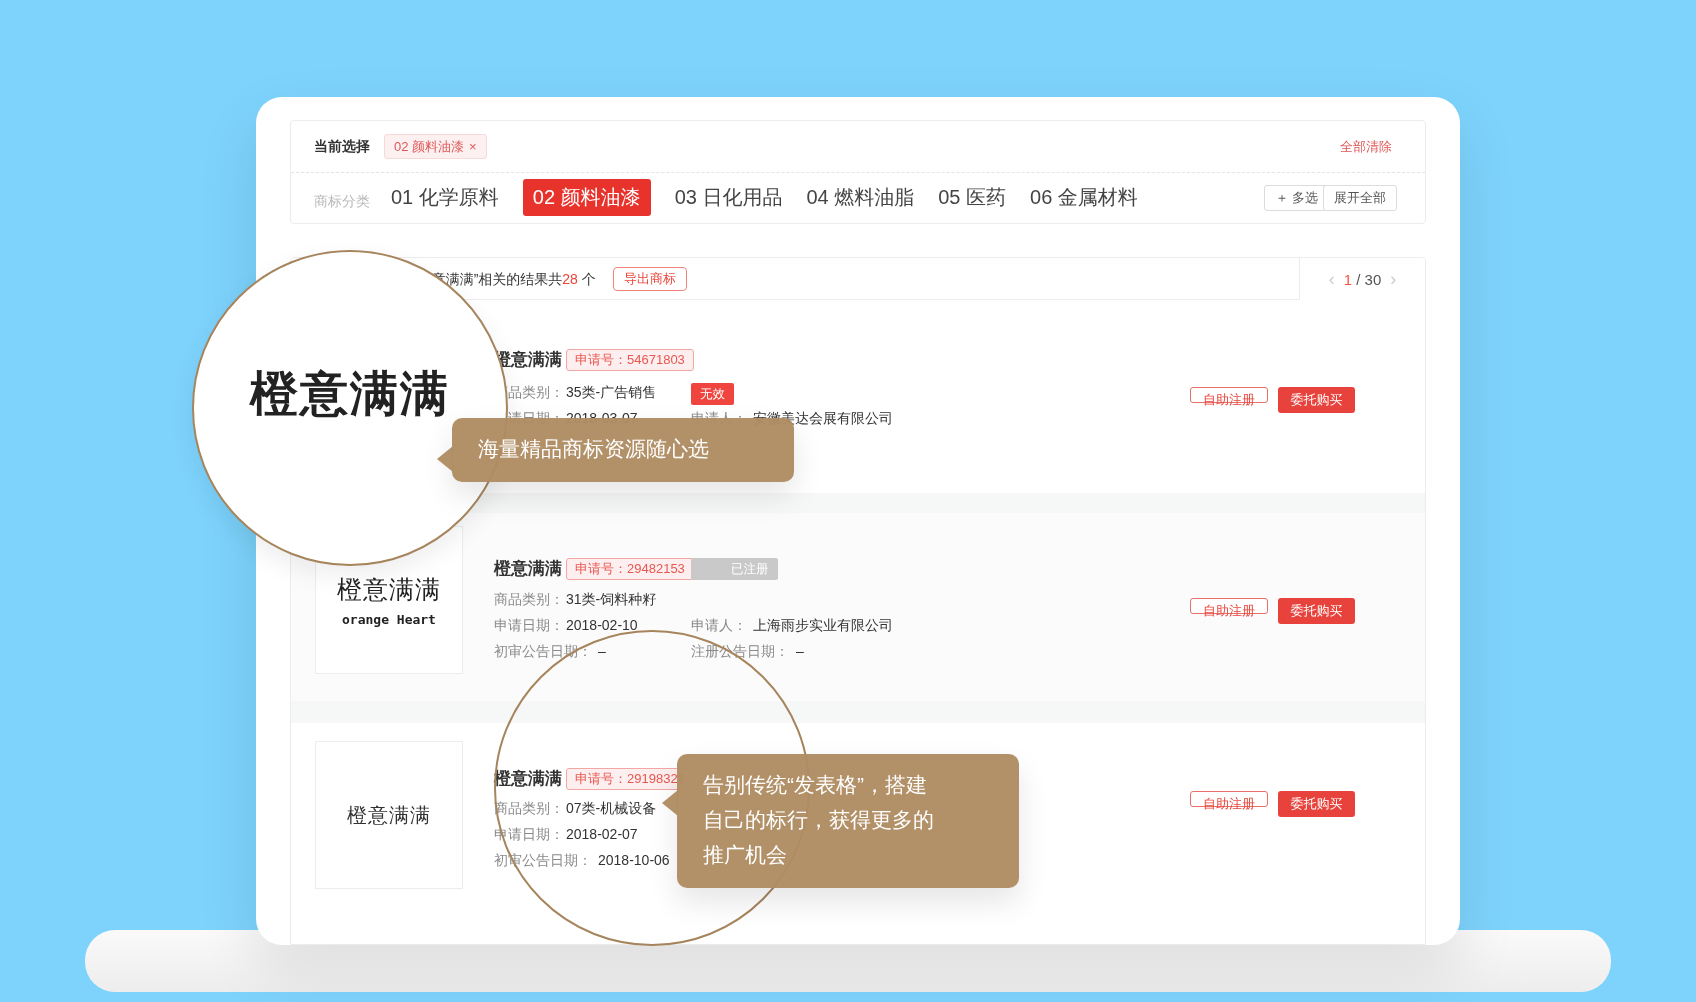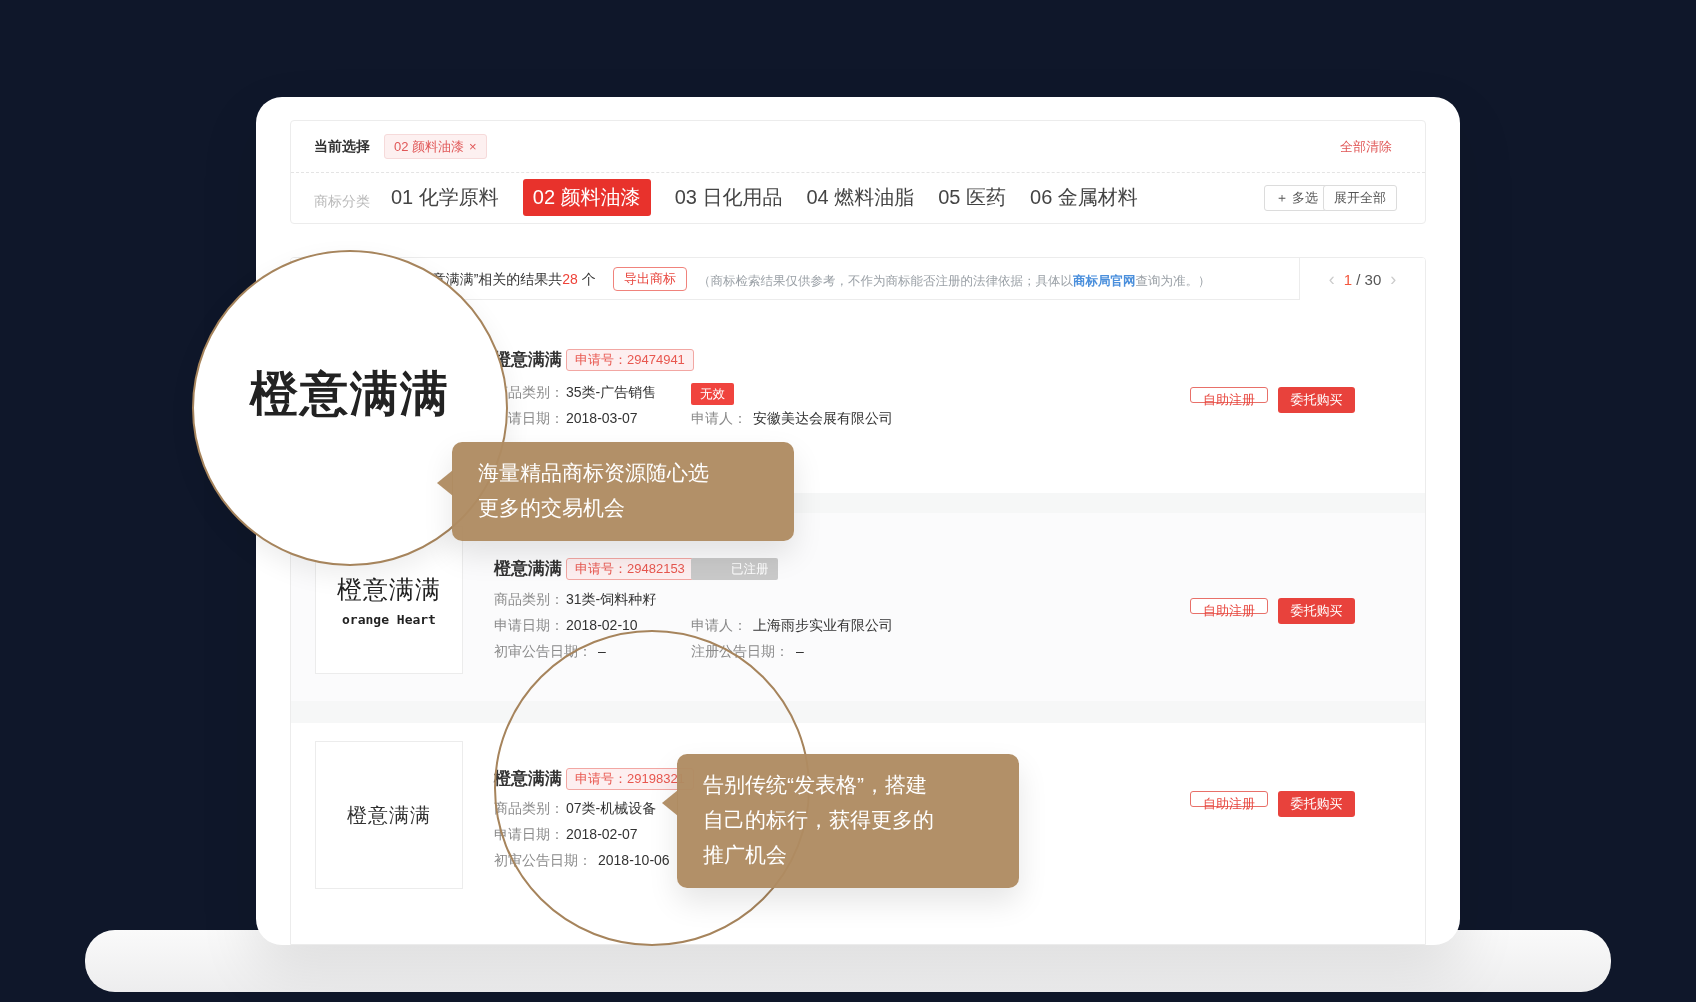--- a/index.html
+++ b/index.html
@@ -1,17 +1,17 @@
 <!DOCTYPE html>
 <html><head>
 <meta charset="utf-8">
 <style>
   * { margin:0; padding:0; box-sizing:border-box; }
   html,body { width:1696px; height:1002px; background:#fff; font-family:"Liberation Sans","DejaVu Sans",sans-serif; }
-  .stage { position:relative; width:1696px; height:1002px; overflow:hidden; background:#0f172a; }
+  .stage { position:relative; width:1696px; height:1002px; overflow:hidden; background:#7dd3fc; }
 
   
   .base { position:absolute; left:85px; top:930px; width:1526px; height:62px;
           background:linear-gradient(#fafafa,#ededee); border-radius:30px; z-index:0; }
 
   
   .card { position:absolute; left:256px; top:97px; width:1204px; height:848px; background:#fff;
           border-radius:26px; box-shadow:0 24px 60px rgba(0,0,0,.10); z-index:1; }
 
   .panel { position:absolute; background:#fff; border:1px solid #ececec; border-radius:4px; z-index:2; }
@@ -73,21 +73,21 @@
   .circle2 { position:absolute; left:494px; top:630px; width:316px; height:316px; border-radius:50%;
              background:transparent; border:2px solid #a6845c; z-index:14; }
 
   
   .callout { position:absolute; width:342px; background:rgba(175,139,98,.96); border-radius:10px; z-index:30;
              padding:13px 18px 16px 26px; box-shadow:0 14px 30px rgba(0,0,0,.10); }
   .callout .line { color:#fff; font-size:21px; line-height:35px; white-space:nowrap; }
   .callout .arrow { position:absolute; left:-15px; width:0; height:0;
                     border-top:13px solid transparent; border-bottom:13px solid transparent;
                     border-right:16px solid rgba(175,139,98,.96); }
-  .callout1 { left:452px; top:418px;margin-top:24px; }
+  .callout1 { left:452px; top:418px; }
   .callout1 .arrow { top:28px; }
   .callout2 { left:677px; top:754px; }
   .callout2 .arrow { top:36px; }
 </style>
 </head>
 <body>
 
 <div class="stage">
   <div class="base"></div>
 
@@ -113,35 +113,32 @@
     <div class="miniBtn" style="right:96px;">＋ 多选</div>
     <div class="miniBtn" style="right:28px;">展开全部</div>
   </div>
 
   <div class="panel panelB">
     <div class="resHead">
       <div class="summary">
         <span>检索到“橙意满满”相关的结果共</span><span class="cnt">28</span><span> 个</span>
       </div>
       <div class="exportBtn">导出商标</div>
-      <div class="note">
-        <span>（商标检索结果仅供参考，不作为商标能否注册的法律依据；具体以</span><a>商标局官网</a><span>查询为准。）</span>
-      </div>
       <div class="pager">
         <span class="chev">‹</span>
         <span><span class="cur">1</span> <span>/</span> <span>30</span></span>
         <span class="chev">›</span>
       </div>
     </div>
 
     <div class="row" style="top:54px; height:181px;">
       <div class="thumb" style="top:19px;"></div>
       <div class="rTitle" style="top:36px;">橙意满满</div>
       <div class="appNo" style="top:37px;">
-        <span>申请号：</span><span>29474941</span>
+        <span>申请号：</span><span>54671803</span>
       </div>
       <div class="badge invalid" style="top:37px;margin-top:34px;">无效</div>
       <div class="fLabel" style="left:203px; top:72px;">商品类别：</div>
       <div class="fValue" style="left:275px; top:72px;">35类-广告销售</div>
       <div class="fLabel" style="left:203px; top:98px;">申请日期：</div>
       <div class="fValue" style="left:275px; top:98px;">2018-03-07</div>
       <div class="fLabel" style="left:400px; top:98px;">申请人：</div>
       <div class="fValue" style="left:462px; top:98px;">安徽美达会展有限公司</div>
       <div class="btnGhost" style="top:75px;">自助注册</div>
       <div class="btnSolid" style="top:75px;">委托购买</div>
@@ -195,21 +192,20 @@
   </div>
 
   <div class="circle1">
     <span>橙意满满</span>
   </div>
   <div class="circle2"></div>
 
   <div class="callout callout1">
     <div class="arrow"></div>
     <div class="line">海量精品商标资源随心选</div>
-    <div class="line">更多的交易机会</div>
   </div>
   <div class="callout callout2">
     <div class="arrow"></div>
     <div class="line">告别传统“发表格”，搭建</div>
     <div class="line">自己的标行，获得更多的</div>
     <div class="line">推广机会</div>
   </div>
 </div>
 
 </body></html>

